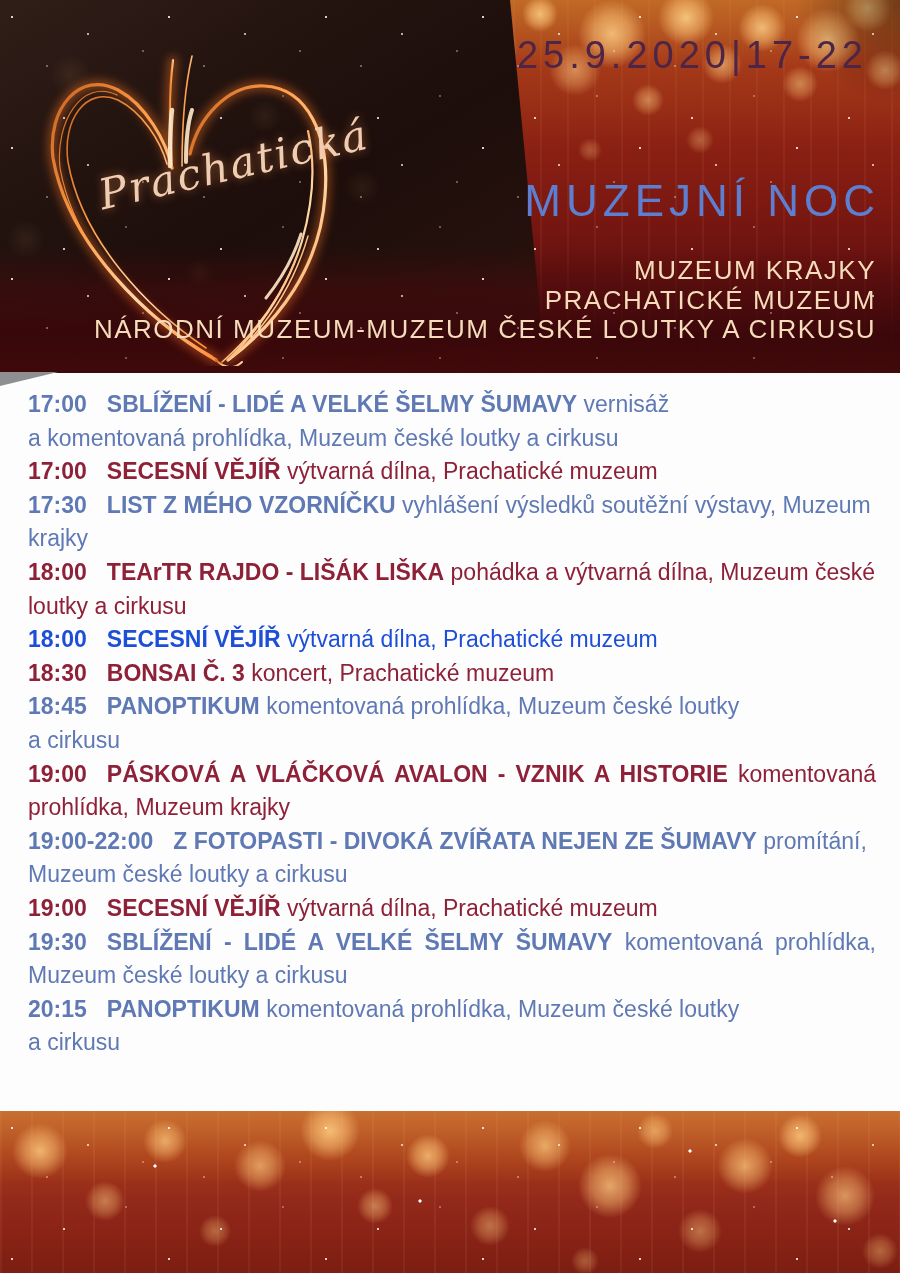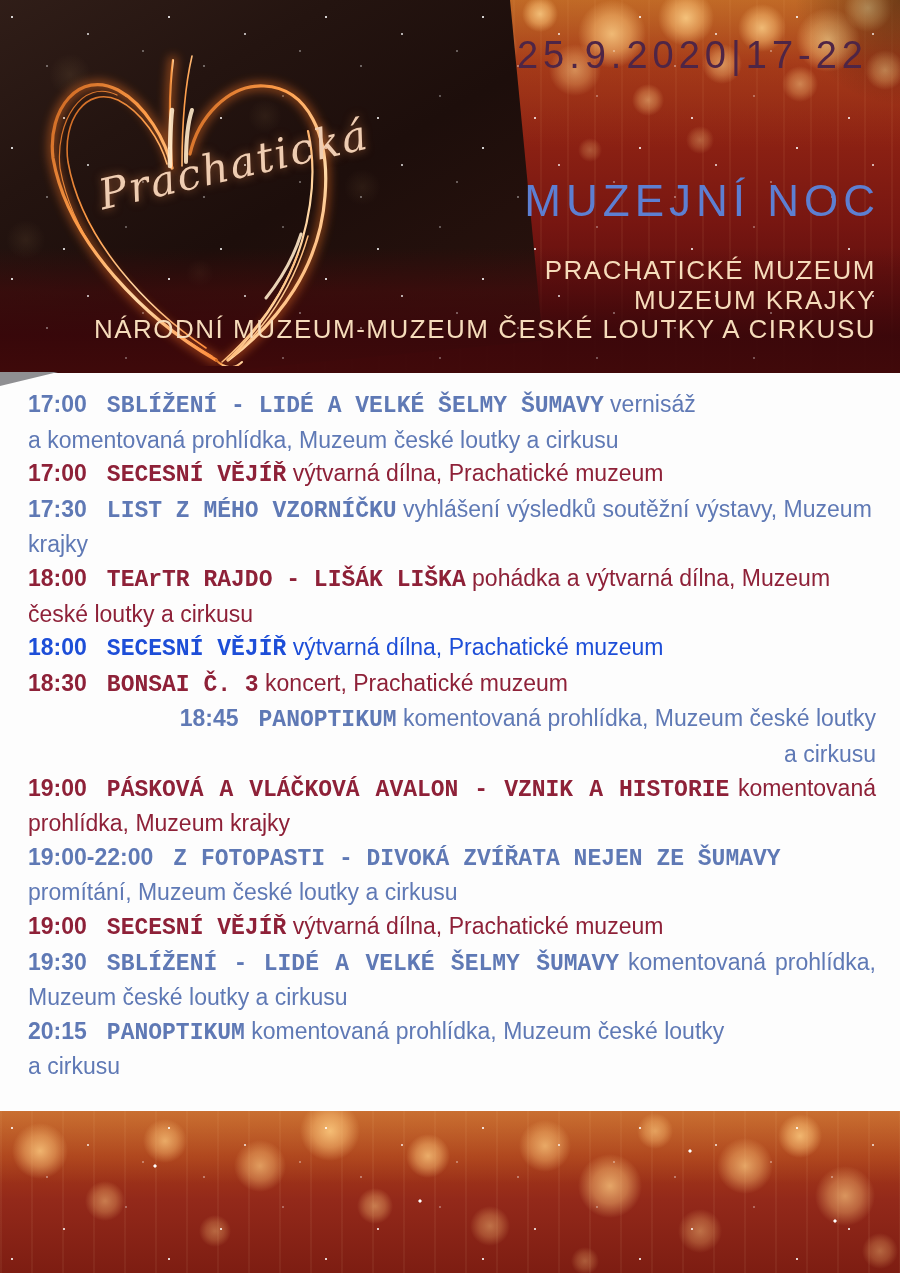--- a/index.html
+++ b/index.html
@@ -84,21 +84,21 @@
   .wedge{
     position:absolute;left:0;top:372px;width:58px;height:14px;z-index:6;
     background:#8f8f92;clip-path:polygon(0 0,100% 0,0 100%);
   }
   
   .schedule{
     position:absolute;left:28px;top:388px;width:848px;z-index:2;
   }
   .entry{margin:0;font-size:23px;line-height:33.6px;}
   .entry .time{font-weight:bold;margin-right:20px;}
-  .entry .etitle{font-weight:bold;font-family:Liberation Mono, monospace;}
+  .entry .etitle{font-weight:bold;}
   .entry .desc{white-space:pre-line;}
   .entry.justify{text-align:justify;}
   
   .foot{
     position:absolute;left:0;bottom:0;width:900px;height:162px;overflow:hidden;
     background-color:#93291a;
     background-image:
       radial-gradient(circle 2px at 155px 55px, #fff 60%, rgba(255,255,255,0) 100%),
       radial-gradient(circle 2px at 420px 90px, #fff 60%, rgba(255,255,255,0) 100%),
       radial-gradient(circle 2px at 690px 40px, #fff 60%, rgba(255,255,255,0) 100%),
@@ -170,37 +170,37 @@
         <path stroke-width="4" d="M166,136 C166,116 168,96 172,84"></path>
         <path stroke-width="3" d="M246,272 C262,252 274,230 281,208"></path>
       </g>
     </svg>
 
     <div class="brand-script" style="color: rgb(239, 205, 178);">Prachatická</div>
     <div class="date" style="color: rgb(78, 37, 70);">25.9.2020|17-22</div>
     <h1 class="title" style="color: rgb(93, 127, 210);">MUZEJNÍ NOC</h1>
 
     <div class="venues" style="color: rgb(246, 220, 187);">
+      <div>MUZEUM KRAJKY</div>
       <div>PRACHATICKÉ MUZEUM</div>
-      <div>MUZEUM KRAJKY</div>
       <div>NÁRODNÍ MUZEUM-MUZEUM ČESKÉ LOUTKY A CIRKUSU</div>
     </div>
   </header>
 
   <div class="wedge"></div>
 
   <main class="schedule">
       <p class="entry" style="color: rgb(95, 121, 181);"><span class="time">17:00</span><span class="etitle">SBLÍŽENÍ - LIDÉ A VELKÉ ŠELMY ŠUMAVY</span> <span class="desc">vernisáž
 a komentovaná prohlídka, Muzeum české loutky a cirkusu</span></p>
       <p class="entry" style="color: rgb(142, 33, 56);"><span class="time">17:00</span><span class="etitle">SECESNÍ VĚJÍŘ</span> <span class="desc">výtvarná dílna, Prachatické muzeum</span></p>
       <p class="entry" style="color: rgb(95, 121, 181);"><span class="time">17:30</span><span class="etitle">LIST Z MÉHO VZORNÍČKU</span> <span class="desc">vyhlášení výsledků soutěžní výstavy, Muzeum krajky</span></p>
       <p class="entry" style="color: rgb(142, 33, 56);"><span class="time">18:00</span><span class="etitle">TEArTR RAJDO - LIŠÁK LIŠKA</span> <span class="desc">pohádka a výtvarná dílna, Muzeum české loutky a cirkusu</span></p>
       <p class="entry" style="color: #1d4ed8;"><span class="time">18:00</span><span class="etitle">SECESNÍ VĚJÍŘ</span> <span class="desc">výtvarná dílna, Prachatické muzeum</span></p>
       <p class="entry" style="color: rgb(142, 33, 56);"><span class="time">18:30</span><span class="etitle">BONSAI Č. 3</span> <span class="desc">koncert, Prachatické muzeum</span></p>
-      <p class="entry" style="color: rgb(95, 121, 181); text-align: right;"><span class="time">18:45</span><span class="etitle">PANOPTIKUM</span> <span class="desc">komentovaná prohlídka, Muzeum české loutky
+      <p class="entry" style="color: rgb(95, 121, 181);"><span class="time">18:45</span><span class="etitle">PANOPTIKUM</span> <span class="desc">komentovaná prohlídka, Muzeum české loutky
 a cirkusu</span></p>
       <p class="entry justify" style="color: rgb(142, 33, 56);"><span class="time">19:00</span><span class="etitle">PÁSKOVÁ A VLÁČKOVÁ AVALON - VZNIK A HISTORIE</span> <span class="desc">komentovaná prohlídka, Muzeum krajky</span></p>
       <p class="entry" style="color: rgb(95, 121, 181);"><span class="time">19:00-22:00</span><span class="etitle">Z FOTOPASTI - DIVOKÁ ZVÍŘATA NEJEN ZE ŠUMAVY</span> <span class="desc">promítání, Muzeum české loutky a cirkusu</span></p>
       <p class="entry" style="color: rgb(142, 33, 56);"><span class="time">19:00</span><span class="etitle">SECESNÍ VĚJÍŘ</span> <span class="desc">výtvarná dílna, Prachatické muzeum</span></p>
       <p class="entry justify" style="color: rgb(95, 121, 181);"><span class="time">19:30</span><span class="etitle">SBLÍŽENÍ - LIDÉ A VELKÉ ŠELMY ŠUMAVY</span> <span class="desc">komentovaná prohlídka, Muzeum české loutky a cirkusu</span></p>
       <p class="entry" style="color: rgb(95, 121, 181);"><span class="time">20:15</span><span class="etitle">PANOPTIKUM</span> <span class="desc">komentovaná prohlídka, Muzeum české loutky
 a cirkusu</span></p>
     </main>
 
   <footer class="foot">

